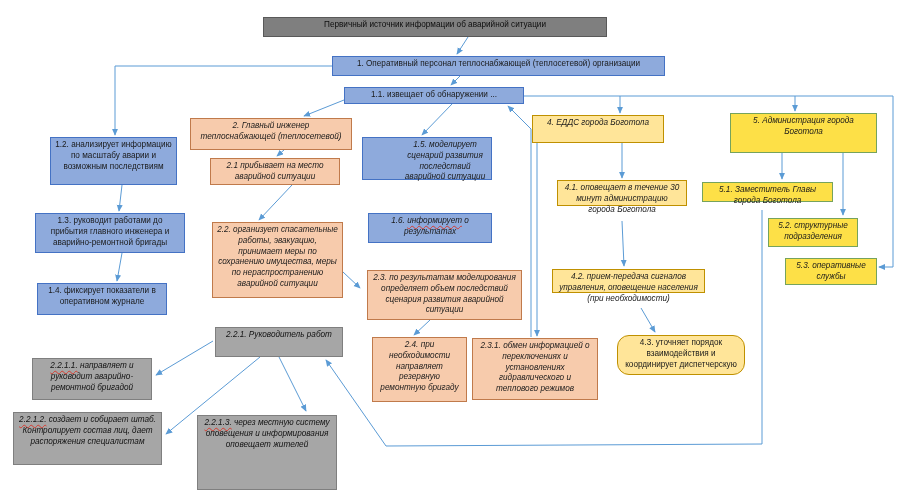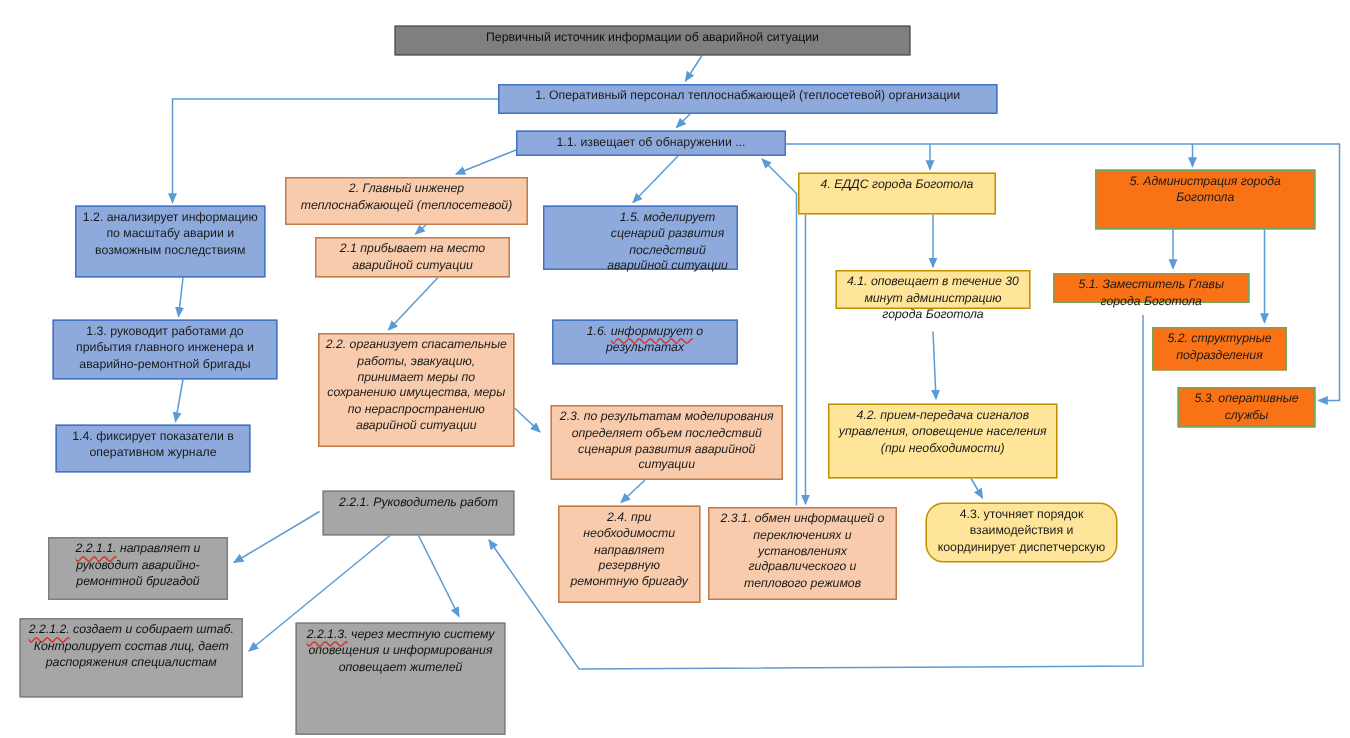--- a/index.html
+++ b/index.html
@@ -11,21 +11,21 @@
   .box{
     position:absolute;box-sizing:border-box;border:1px solid #999;
     display:flex;align-items:flex-start;justify-content:center;
     text-align:center;font-size:8.2px;line-height:1.32;color:#1a1a1a;
     padding:2px 4px;
   }
   .it{font-style:italic;}
   .blue  {background:#8eaadc;border-color:#4472c4;}
   .orange{background:#f7cbac;border-color:#c07a4b;}
   .yellow{background:#ffe599;border-color:#bf9000;}
-  .green {background:#f97316;border-color:#76a35c;}
+  .green {background:#fde047;border-color:#76a35c;}
   .grayd {background:#7f7f7f;border-color:#595959;color:#0d0d0d;}
   .grayl {background:#a6a6a6;border-color:#7f7f7f;color:#111;}
   .wavy{
     text-decoration-line:underline;text-decoration-style:wavy;
     text-decoration-color:#d43b2f;text-decoration-thickness:1px;
     text-underline-offset:2px;
   }
   
   #primary{left:263px;top:17px;width:344px;height:20px;}
   #b1 {left:332px;top:56px;width:333px;height:20px;}
@@ -36,21 +36,21 @@
   #b2 {left:190px;top:118px;width:162px;height:32px;}
   #b21{left:210px;top:158px;width:130px;height:27px;}
   #b22{left:212px;top:222px;width:131px;height:76px;}
   #b15{left:362px;top:137px;width:130px;height:43px;padding-left:40px;}
   #b16{left:368px;top:213px;width:124px;height:30px;}
   #b23{left:367px;top:270px;width:155px;height:50px;}
   #b24{left:372px;top:337px;width:95px; height:65px;}
   #b231{left:472px;top:338px;width:126px;height:62px;}
   #b4 {left:532px;top:115px;width:132px;height:28px;}
   #b41{left:557px;top:180px;width:130px;height:26px;}
-  #b42{left:552px;top:269px;width:153px;height:50px;}
+  #b42{left:552px;top:269px;width:153px;height:24px;}
   #b43{left:617px;top:335px;width:128px;height:40px;border-radius:12px;}
   #b5 {left:730px;top:113px;width:147px;height:40px;}
   #b51{left:702px;top:182px;width:131px;height:20px;}
   #b52{left:768px;top:218px;width:90px;height:29px;}
   #b53{left:785px;top:258px;width:92px;height:27px;}
   #b221 {left:215px;top:327px;width:128px;height:30px;}
   #b2211{left:32px; top:358px;width:120px;height:42px;}
   #b2212{left:13px; top:412px;width:149px;height:53px;}
   #b2213{left:197px;top:415px;width:140px;height:75px;}
 </style>

